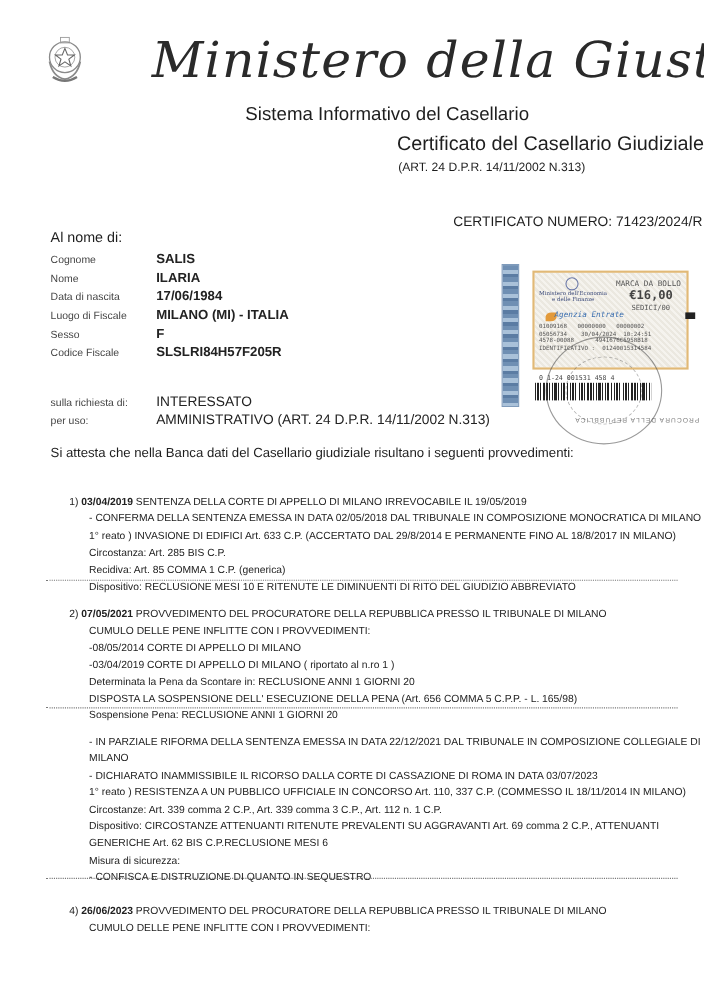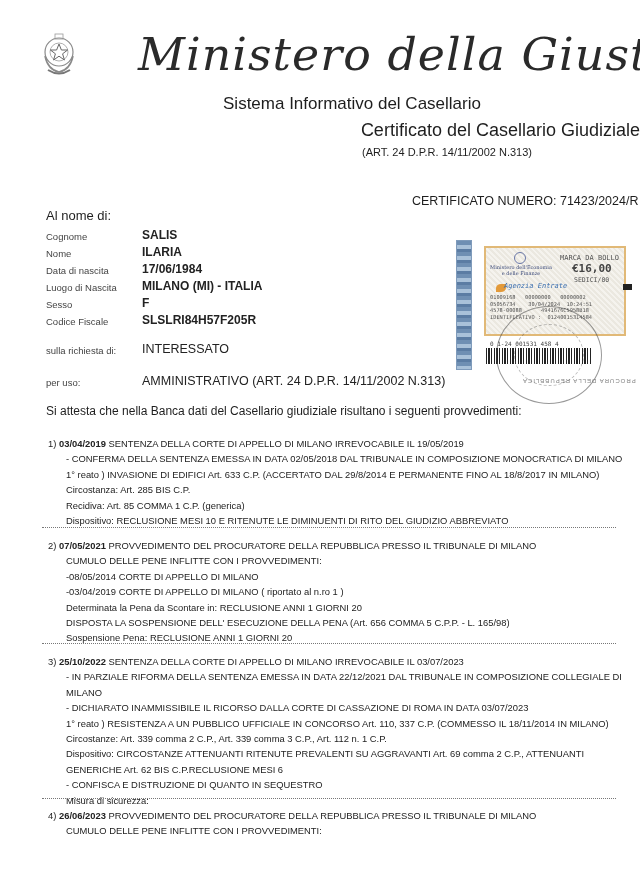--- a/index.html
+++ b/index.html
@@ -92,22 +92,23 @@
 
     .attest {
       left: 46px; top: 404px;
       font-size: 12px;
       white-space: nowrap;
     }
 
     
     .record {
       position: absolute;
-      left: 54px;
+      left: 69px;
       width: 570px;
+      margin-top: 12px;
     }
     .record-line {
       font-size: 9.4px;
       line-height: 15.4px;
       white-space: nowrap;
       color: #222;
     }
     .record-first { margin-left: -6px; }
     .record-num { font-weight: normal; }
     .record-date { font-weight: bold; }
@@ -207,21 +208,21 @@
 </div>
 <div class="person-row" style="top:245px;">
   <span class="person-label">Nome</span>
   <span class="person-value">ILARIA</span>
 </div>
 <div class="person-row" style="top:262px;">
   <span class="person-label">Data di nascita</span>
   <span class="person-value">17/06/1984</span>
 </div>
 <div class="person-row" style="top:279px;">
-  <span class="person-label">Luogo di Nascita</span>
+  <span class="person-label">Luogo di Fiscale</span>
   <span class="person-value">MILANO (MI) - ITALIA</span>
 </div>
 <div class="person-row" style="top:296px;">
   <span class="person-label">Sesso</span>
   <span class="person-value">F</span>
 </div>
 <div class="person-row" style="top:313px;">
   <span class="person-label">Codice Fiscale</span>
   <span class="person-value">SLSLRI84H57F205R</span>
 </div>
@@ -242,21 +243,21 @@
 4578-00088      4941676C5958B18
 IDENTIFICATIVO :  01240015314584</div>
   </div>
   <div class="stamp-barcode-num">0 1-24 001531 458 4</div>
   <div class="stamp-barcode"></div>
   <div class="stamp-seal"></div>
   <div class="stamp-seal-inner"></div>
   <div class="stamp-seal-text">PROCURA DELLA REPUBBLICA</div>
 </div>
 
-<div class="req-row" style="top:342px;">
+<div class="req-row" style="top:358px;">
   <span class="req-label">sulla richiesta di:</span>
   <span class="req-value">INTERESSATO</span>
 </div>
 <div class="req-row" style="top:374px;">
   <span class="req-label">per uso:</span>
   <span class="req-value">AMMINISTRATIVO (ART. 24 D.P.R. 14/11/2002 N.313)</span>
 </div>
 
 <div class="abs attest">Si attesta che nella Banca dati del Casellario giudiziale risultano i seguenti provvedimenti:</div>
 
@@ -283,34 +284,29 @@
   <div class="record-line indent">CUMULO DELLE PENE INFLITTE CON I PROVVEDIMENTI:</div>
   <div class="record-line indent">-08/05/2014 CORTE DI APPELLO  DI MILANO</div>
   <div class="record-line indent">-03/04/2019 CORTE DI APPELLO  DI MILANO ( riportato al n.ro 1 )</div>
   <div class="record-line indent">Determinata la Pena da Scontare in: RECLUSIONE ANNI 1  GIORNI 20</div>
   <div class="record-line indent">DISPOSTA LA SOSPENSIONE DELL' ESECUZIONE DELLA PENA (Art. 656 COMMA 5 C.P.P. - L. 165/98)</div>
   <div class="record-line indent">Sospensione Pena: RECLUSIONE ANNI 1  GIORNI 20</div>
 </div>
 <div class="separator" style="top:643px;"></div>
 
 <div class="record" style="top:654px;">
-  <div class="record-line record-first">
-    <span class="record-num">3)</span>
-    <span class="record-date">25/10/2022</span>
-    <span>SENTENZA DELLA CORTE DI APPELLO DI MILANO IRREVOCABILE IL 03/07/2023</span>
-  </div>
   <div class="record-line indent">- IN PARZIALE RIFORMA DELLA SENTENZA EMESSA IN DATA 22/12/2021 DAL  TRIBUNALE IN COMPOSIZIONE COLLEGIALE DI</div>
   <div class="record-line indent">MILANO</div>
   <div class="record-line indent">- DICHIARATO INAMMISSIBILE IL RICORSO DALLA CORTE DI CASSAZIONE  DI ROMA IN DATA 03/07/2023</div>
   <div class="record-line indent">1°  reato ) RESISTENZA A UN PUBBLICO UFFICIALE IN CONCORSO Art. 110, 337 C.P. (COMMESSO IL 18/11/2014 IN MILANO)</div>
   <div class="record-line indent">Circostanze:  Art. 339 comma 2 C.P.,  Art. 339 comma 3 C.P.,  Art. 112 n. 1 C.P.</div>
   <div class="record-line indent">Dispositivo: CIRCOSTANZE ATTENUANTI RITENUTE PREVALENTI SU AGGRAVANTI  Art. 69 comma 2 C.P., ATTENUANTI</div>
   <div class="record-line indent">GENERICHE  Art. 62 BIS C.P.RECLUSIONE  MESI 6</div>
+  <div class="record-line indent">Misura di sicurezza:</div>
   <div class="record-line indent">- CONFISCA E DISTRUZIONE DI QUANTO IN SEQUESTRO</div>
-  <div class="record-line indent">Misura di sicurezza:</div>
 </div>
 <div class="separator" style="top:798px;"></div>
 
 <div class="record" style="top:808px;">
   <div class="record-line record-first">
     <span class="record-num">4)</span>
     <span class="record-date">26/06/2023</span>
     <span>PROVVEDIMENTO DEL PROCURATORE DELLA REPUBBLICA PRESSO IL TRIBUNALE DI MILANO</span>
   </div>
   <div class="record-line indent">CUMULO DELLE PENE INFLITTE CON I PROVVEDIMENTI:</div>

